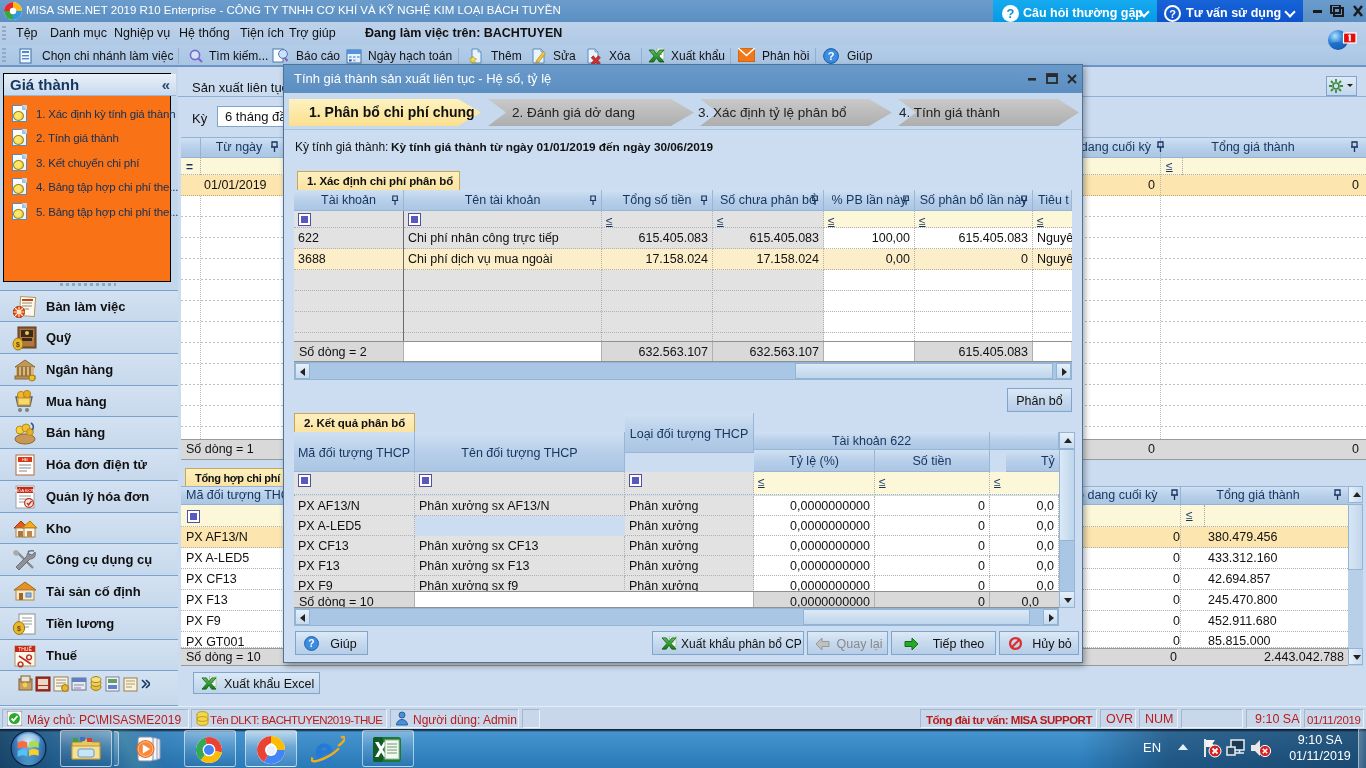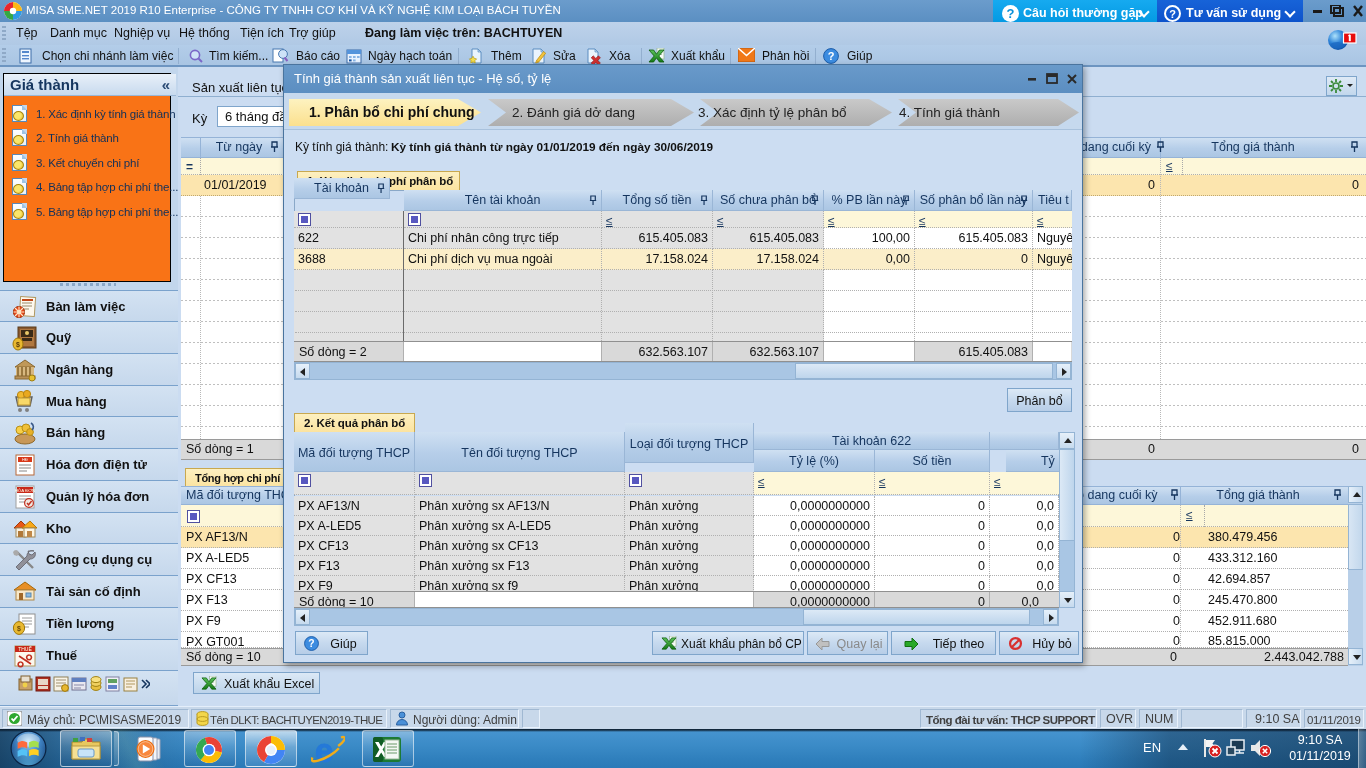--- a/index.html
+++ b/index.html
@@ -65,21 +65,21 @@
 .t2r .c2 { position:absolute; left:900px; top:3px; width:99px; text-align:right; }
 .t2r .c3 { position:absolute; left:1027px; top:3px; width:139px; }
 .sbtn { width:15px; background:linear-gradient(90deg,#e6f0fa,#c6daee); border:1px solid #94b4d4; }
 .tri-u { position:absolute; left:3.5px; top:5px; width:0; height:0; border:4px solid transparent; border-bottom:5px solid #222; border-top:none; }
 .tri-d { position:absolute; left:3.5px; top:6px; width:0; height:0; border:4px solid transparent; border-top:5px solid #222; border-bottom:none; }
 .tri-l { position:absolute; left:4px; top:3.5px; width:0; height:0; border:4px solid transparent; border-right:5px solid #222; border-left:none; }
 .tri-r { position:absolute; left:5px; top:3.5px; width:0; height:0; border:4px solid transparent; border-left:5px solid #222; border-right:none; }
 
 
 #statusbar { position:absolute; left:0; top:706px; width:1366px; height:23px; background:#c8d8ea; border-top:1px solid #e4eefa; }
-.stseg { position:absolute; top:2px; height:19px; border:1px solid #a0b8d2; border-right-color:#e8f1fb; border-bottom-color:#e8f1fb; font-size:12.5px; color:#404040; padding:2px 6px 0 24px; white-space:nowrap; overflow:hidden; }
+.stseg { position:absolute; top:2px; height:19px; border:1px solid #a0b8d2; border-right-color:#e8f1fb; border-bottom-color:#e8f1fb; font-size:12.5px; color:#b91c1c; padding:2px 6px 0 24px; white-space:nowrap; overflow:hidden; }
 .stico { position:absolute; left:4px; top:1px; }
 
 
 #taskbar { position:absolute; left:0; top:729px; width:1366px; height:39px;
   background:linear-gradient(180deg,#0f2539 0,#12293e 1px,#4593cf 3px,#3a8ac6 45%,#3080bd 75%,#2b7ab8 100%); }
 .tkbtn { position:absolute; top:1px; width:52px; height:37px; border:1px solid rgba(255,255,255,.55); border-radius:3px;
   background:linear-gradient(180deg,rgba(255,255,255,.35),rgba(255,255,255,.12) 45%,rgba(40,90,140,.15)); }
 
 
 #dialog { position:absolute; left:283px; top:64px; width:800px; height:599px;
@@ -576,21 +576,21 @@
           <ellipse cx="6.5" cy="8" rx="5.5" ry="2.4" fill="none" stroke="#b89a20"></ellipse>
         </svg>
       Tên DLKT: BACHTUYEN2019-THUE</div>
     <div class="stseg" style="left:390px;width:129px;padding-left:22px;font-size:12px;padding-top:3px">
       <svg class="stico" width="14" height="15" viewBox="0 0 14 15">
           <circle cx="7" cy="4" r="3" fill="#4a90d8" stroke="#2a60a0"></circle>
           <path d="M1.5 14 a5.5 5.5 0 0 1 11 0 z" fill="#4a90d8" stroke="#2a60a0"></path>
         </svg>
       Người dùng: Admin</div>
     <div class="stseg" style="left:522px;width:18px;padding:0"></div>
-    <div class="stseg" style="left:920px;width:177px;padding:4px 0 0 5px;font-weight:bold;font-size:11.5px;letter-spacing:-0.5px">Tổng đài tư vấn: THCP SUPPORT</div>
+    <div class="stseg" style="left:920px;width:177px;padding:4px 0 0 5px;font-weight:bold;font-size:11.5px;letter-spacing:-0.5px">Tổng đài tư vấn: MISA SUPPORT</div>
     <div class="stseg" style="left:1100px;width:36px;padding-left:5px">OVR</div>
     <div class="stseg" style="left:1139px;width:39px;padding-left:5px">NUM</div>
     <div class="stseg" style="left:1181px;width:62px;padding:0"></div>
     <div class="stseg" style="left:1246px;width:55px;padding-left:8px">9:10 SA</div>
     <div class="stseg" style="left:1304px;width:60px;padding:4px 0 0 2px;font-size:11.5px;letter-spacing:-0.3px">01/11/2019</div>
   </div>
   <div id="taskbar">
     <div class="abs" style="left:0;top:0;width:1366px;height:39px;background:
       linear-gradient(90deg, rgba(10,30,50,.6), rgba(10,30,50,.3) 70px, rgba(10,30,50,0) 210px),
       linear-gradient(65deg, transparent 100px, rgba(170,230,190,.18) 125px, transparent 150px),
@@ -718,21 +718,21 @@
       <text x="25" y="19" font-size="14" font-weight="bold" fill="#111" font-family="Liberation Sans">1. Phân bổ chi phí chung</text>
       <text x="228" y="19" font-size="13.5" fill="#222" font-family="Liberation Sans">2. Đánh giá dở dang</text>
       <text x="414" y="19" font-size="13.5" fill="#222" font-family="Liberation Sans">3. Xác định tỷ lệ phân bổ</text>
       <text x="615" y="19" font-size="13.5" fill="#222" font-family="Liberation Sans">4. Tính giá thành</text>
     </svg>
     <div class="abs" style="left:11px;top:75px;font-size:12px;color:#111">Kỳ tính giá thành:</div>
     <div class="abs" style="left:107px;top:75px;font-size:11.8px;font-weight:bold;color:#111">Kỳ tính giá thành từ ngày 01/01/2019 đến ngày 30/06/2019</div>
     <div class="ytab" style="left:13px;top:106px;width:163px;height:19px">1. Xác định chi phí phân bổ</div>
 
     <div class="abs" style="left:10px;top:125px;width:778px;height:172px;border:1px solid #8aa8c8"></div>
-    <div class="hc" style="left:10px;top:113px;width:96px">Tài khoản<svg class="pinsvg" width="9" height="11" viewBox="0 0 10 12">
+    <div class="hc" style="left:10px;top:125px;width:110px">Tài khoản<svg class="pinsvg" width="9" height="11" viewBox="0 0 10 12">
           <path d="M2 1 h5 v5 h-5 z M1 6 h7 M4.5 6 v5" stroke="#15355e" fill="none" stroke-width="1.3"></path>
         </svg></div>
     <div class="hc" style="left:120px;top:125px;width:198px">Tên tài khoản<svg class="pinsvg" width="9" height="11" viewBox="0 0 10 12">
           <path d="M2 1 h5 v5 h-5 z M1 6 h7 M4.5 6 v5" stroke="#15355e" fill="none" stroke-width="1.3"></path>
         </svg></div>
     <div class="hc" style="left:318px;top:125px;width:111px">Tổng số tiền<svg class="pinsvg" width="9" height="11" viewBox="0 0 10 12">
           <path d="M2 1 h5 v5 h-5 z M1 6 h7 M4.5 6 v5" stroke="#15355e" fill="none" stroke-width="1.3"></path>
         </svg></div>
     <div class="hc" style="left:429px;top:125px;width:111px">Số chưa phân bổ<svg class="pinsvg" width="9" height="11" viewBox="0 0 10 12">
           <path d="M2 1 h5 v5 h-5 z M1 6 h7 M4.5 6 v5" stroke="#15355e" fill="none" stroke-width="1.3"></path>
@@ -803,21 +803,21 @@
           <span class="tri-r"></span>
         </div>
     </div>
     <div class="dbtn" style="left:723px;top:323px;width:65px">Phân bổ</div>
 
     <div class="ytab" style="left:10px;top:348px;width:121px;height:19px">2. Kết quả phân bổ</div>
 
     <div class="abs" style="left:10px;top:367px;width:765px;height:176px;border:1px solid #8aa8c8"></div>
     <div class="hc" style="left:10px;top:367px;width:121px;height:40px;padding-top:14px">Mã đối tượng THCP</div>
     <div class="hc" style="left:131px;top:367px;width:210px;height:40px;padding-top:14px">Tên đối tượng THCP</div>
-    <div class="hc" style="left:341px;top:358px;width:129px;height:40px;padding-top:14px">Loại đối tượng THCP</div>
+    <div class="hc" style="left:341px;top:348px;width:129px;height:40px;padding-top:14px">Loại đối tượng THCP</div>
     <div class="hc" style="left:470px;top:367px;width:236px;height:18px;padding-top:2px">Tài khoản 622</div>
     <div class="hc" style="left:470px;top:385px;width:121px;height:22px;padding-top:4px">Tỷ lệ (%)</div>
     <div class="hc" style="left:591px;top:385px;width:115px;height:22px;padding-top:4px">Số tiền</div>
     <div class="hc" style="left:706px;top:367px;width:69px;height:18px;padding-top:2px"></div>
     <div class="hc" style="left:722px;top:385px;width:69px;height:22px;padding-top:4px;text-align:right;padding-right:6px">Tỷ lệ</div>
 
     <div class="cell gbg" style="left:10px;top:407px;width:121px;height:23px">
         <span class="cbx" style="left:4px;top:2px"></span>
       </div>
     <div class="cell gbg" style="left:131px;top:407px;width:210px;height:23px">
@@ -833,21 +833,20 @@
     <div class="d2row" style="top:431px">
         <span class="r1">PX AF13/N</span>
         <span class="r2">Phân xưởng sx AF13/N</span>
         <span class="r3">Phân xưởng</span>
         <span class="r4">0,0000000000</span>
         <span class="r5">0</span>
         <span class="r6">0,0</span>
       </div>
     <div class="d2row" style="top:451px">
         <span class="r1">PX A-LED5</span>
-        <span class="r2">Phân xưởng sx A-LED5</span>
         <span class="r3">Phân xưởng</span>
         <span class="r4">0,0000000000</span>
         <span class="r5">0</span>
         <span class="r6">0,0</span>
       </div>
     <div class="d2row" style="top:471px">
         <span class="r1">PX CF13</span>
         <span class="r2">Phân xưởng sx CF13</span>
         <span class="r3">Phân xưởng</span>
         <span class="r4">0,0000000000</span>

